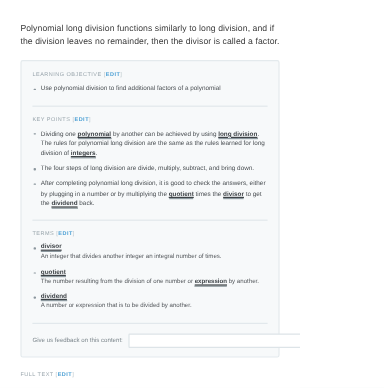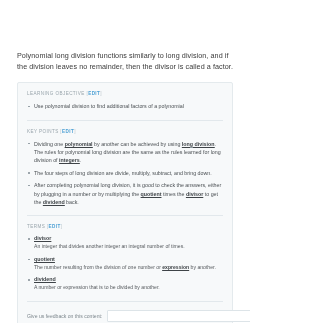--- a/index.html
+++ b/index.html
@@ -15,21 +15,20 @@
     color: #3c3c3c;
     -webkit-font-smoothing: antialiased;
   }
   .page {
     width: 250px;
     height: 259px;
     position: relative;
     background: #ffffff;
     box-sizing: border-box;
     padding: 18px 17px 0 17px;
-    margin-top: 32px;
   }
   .intro {
     font-size: 7.2px;
     line-height: 11.2px;
     color: #3a3a3a;
     margin: 0 0 10px 0;
     letter-spacing: 0.01em;
   }
   
   .card {

